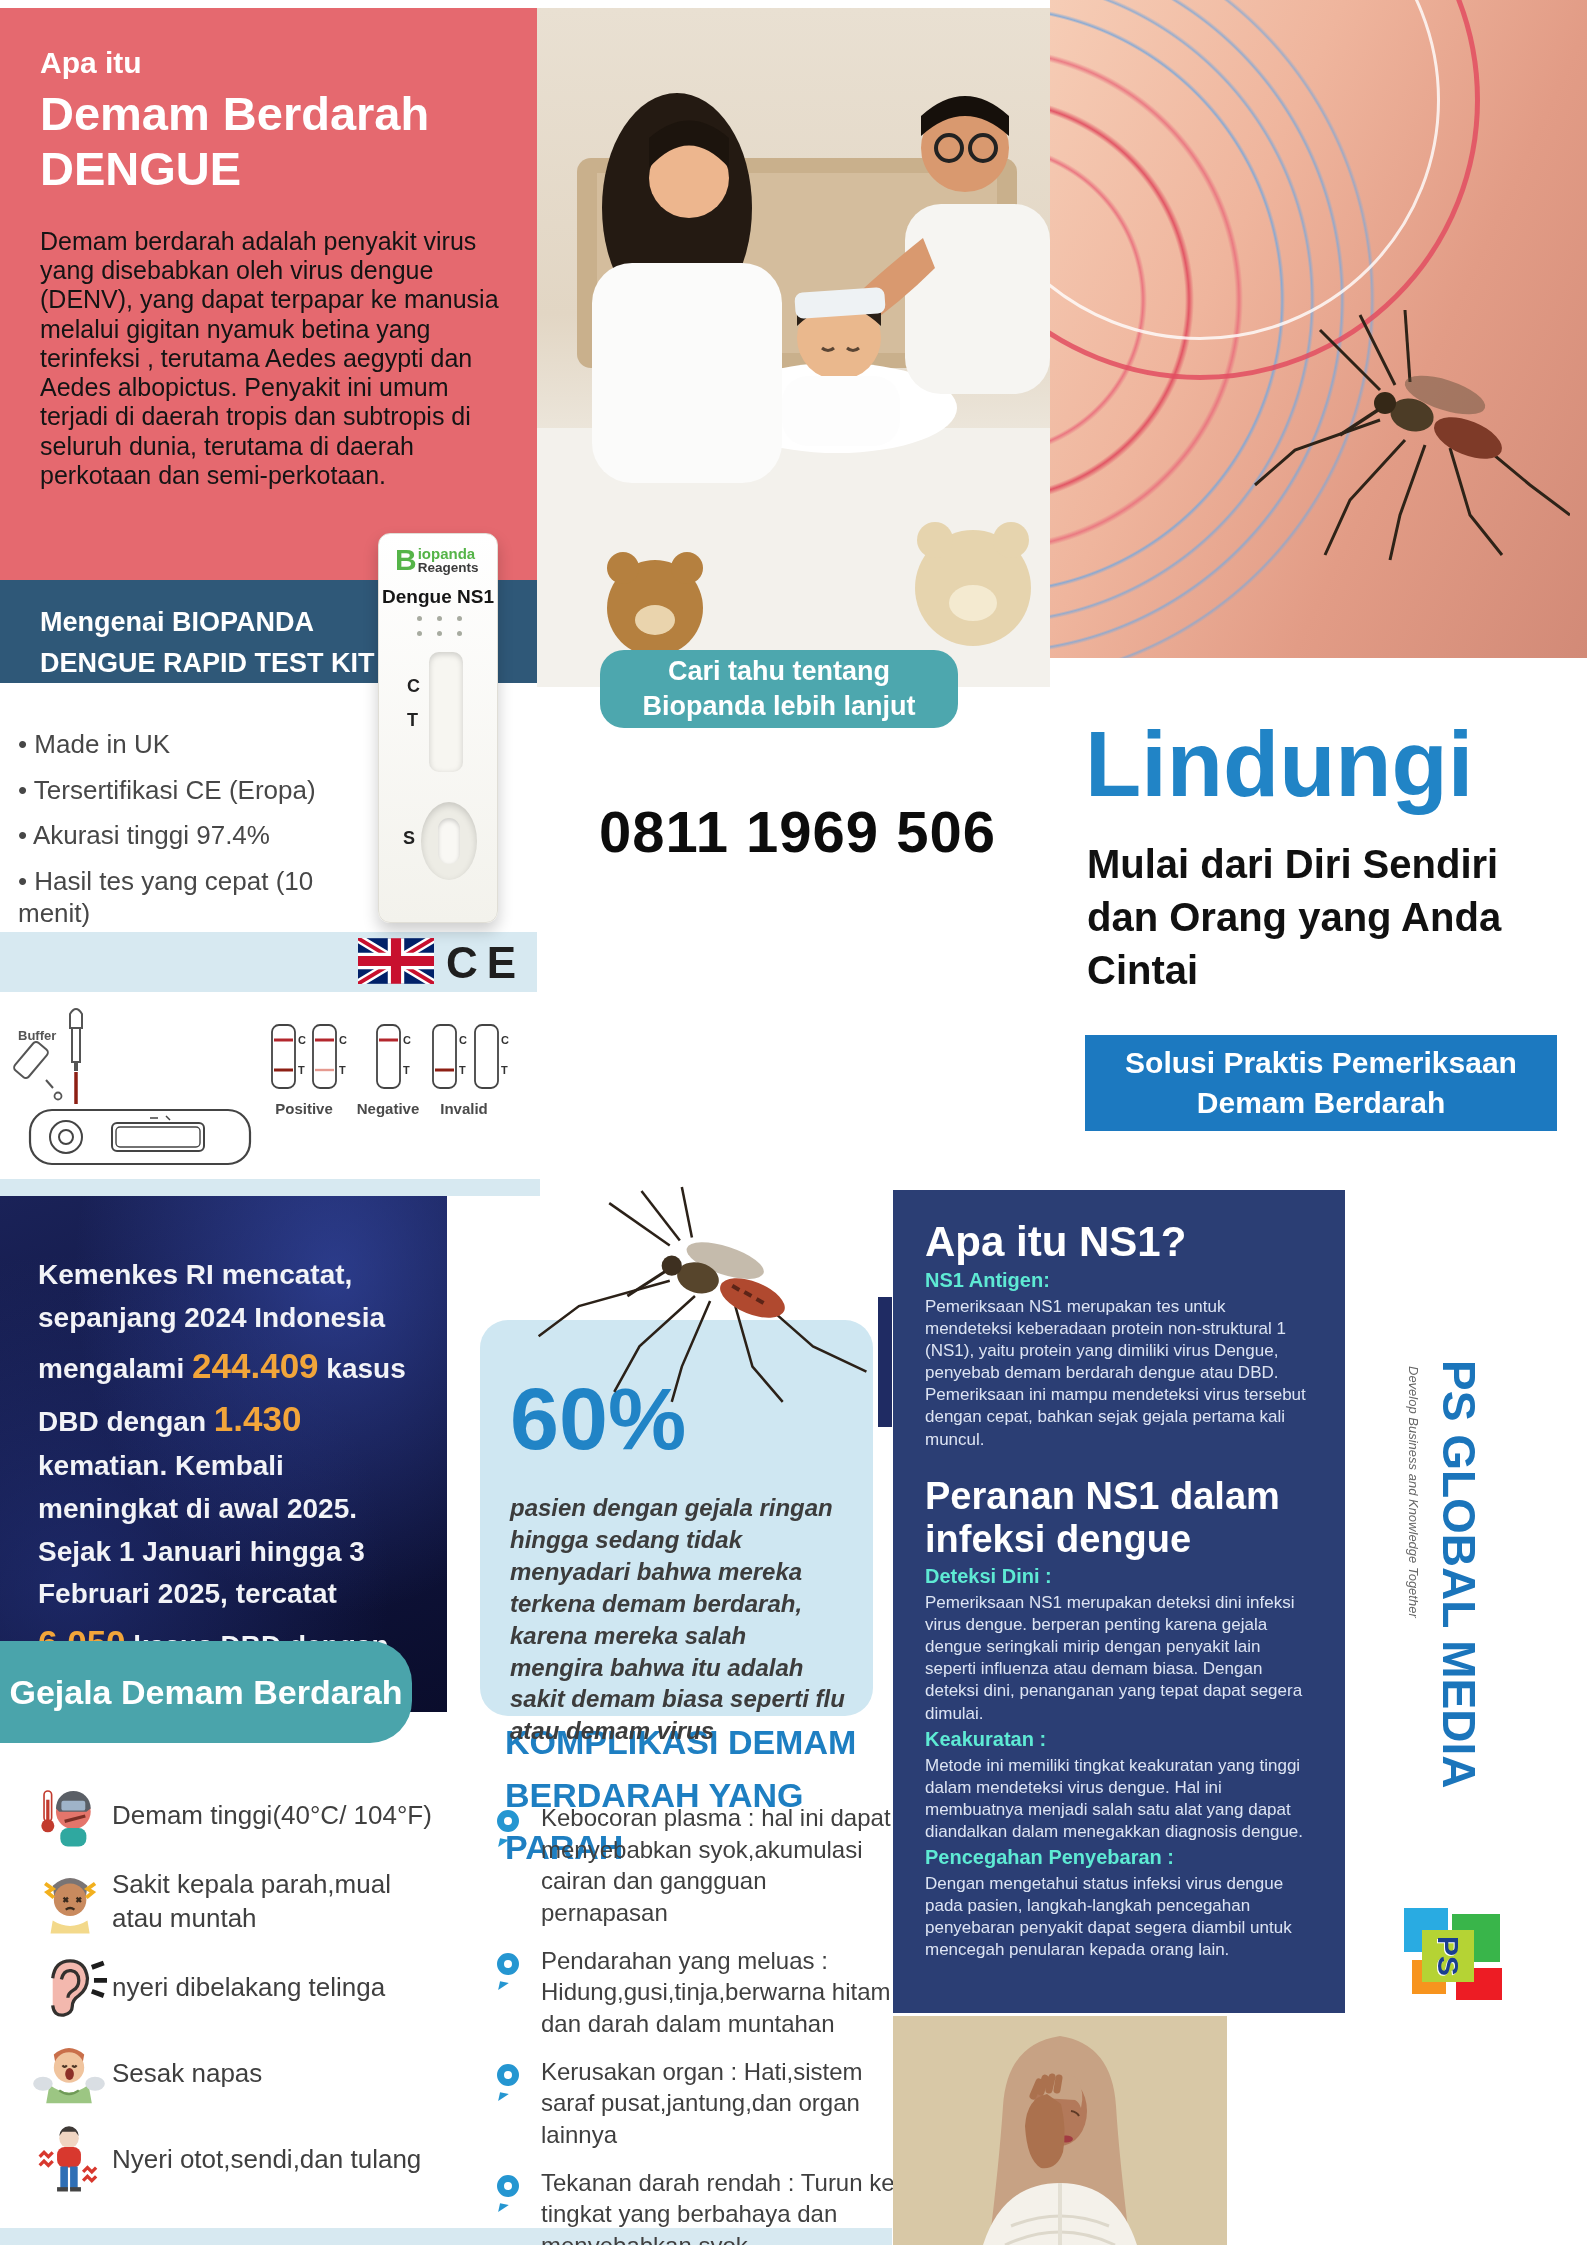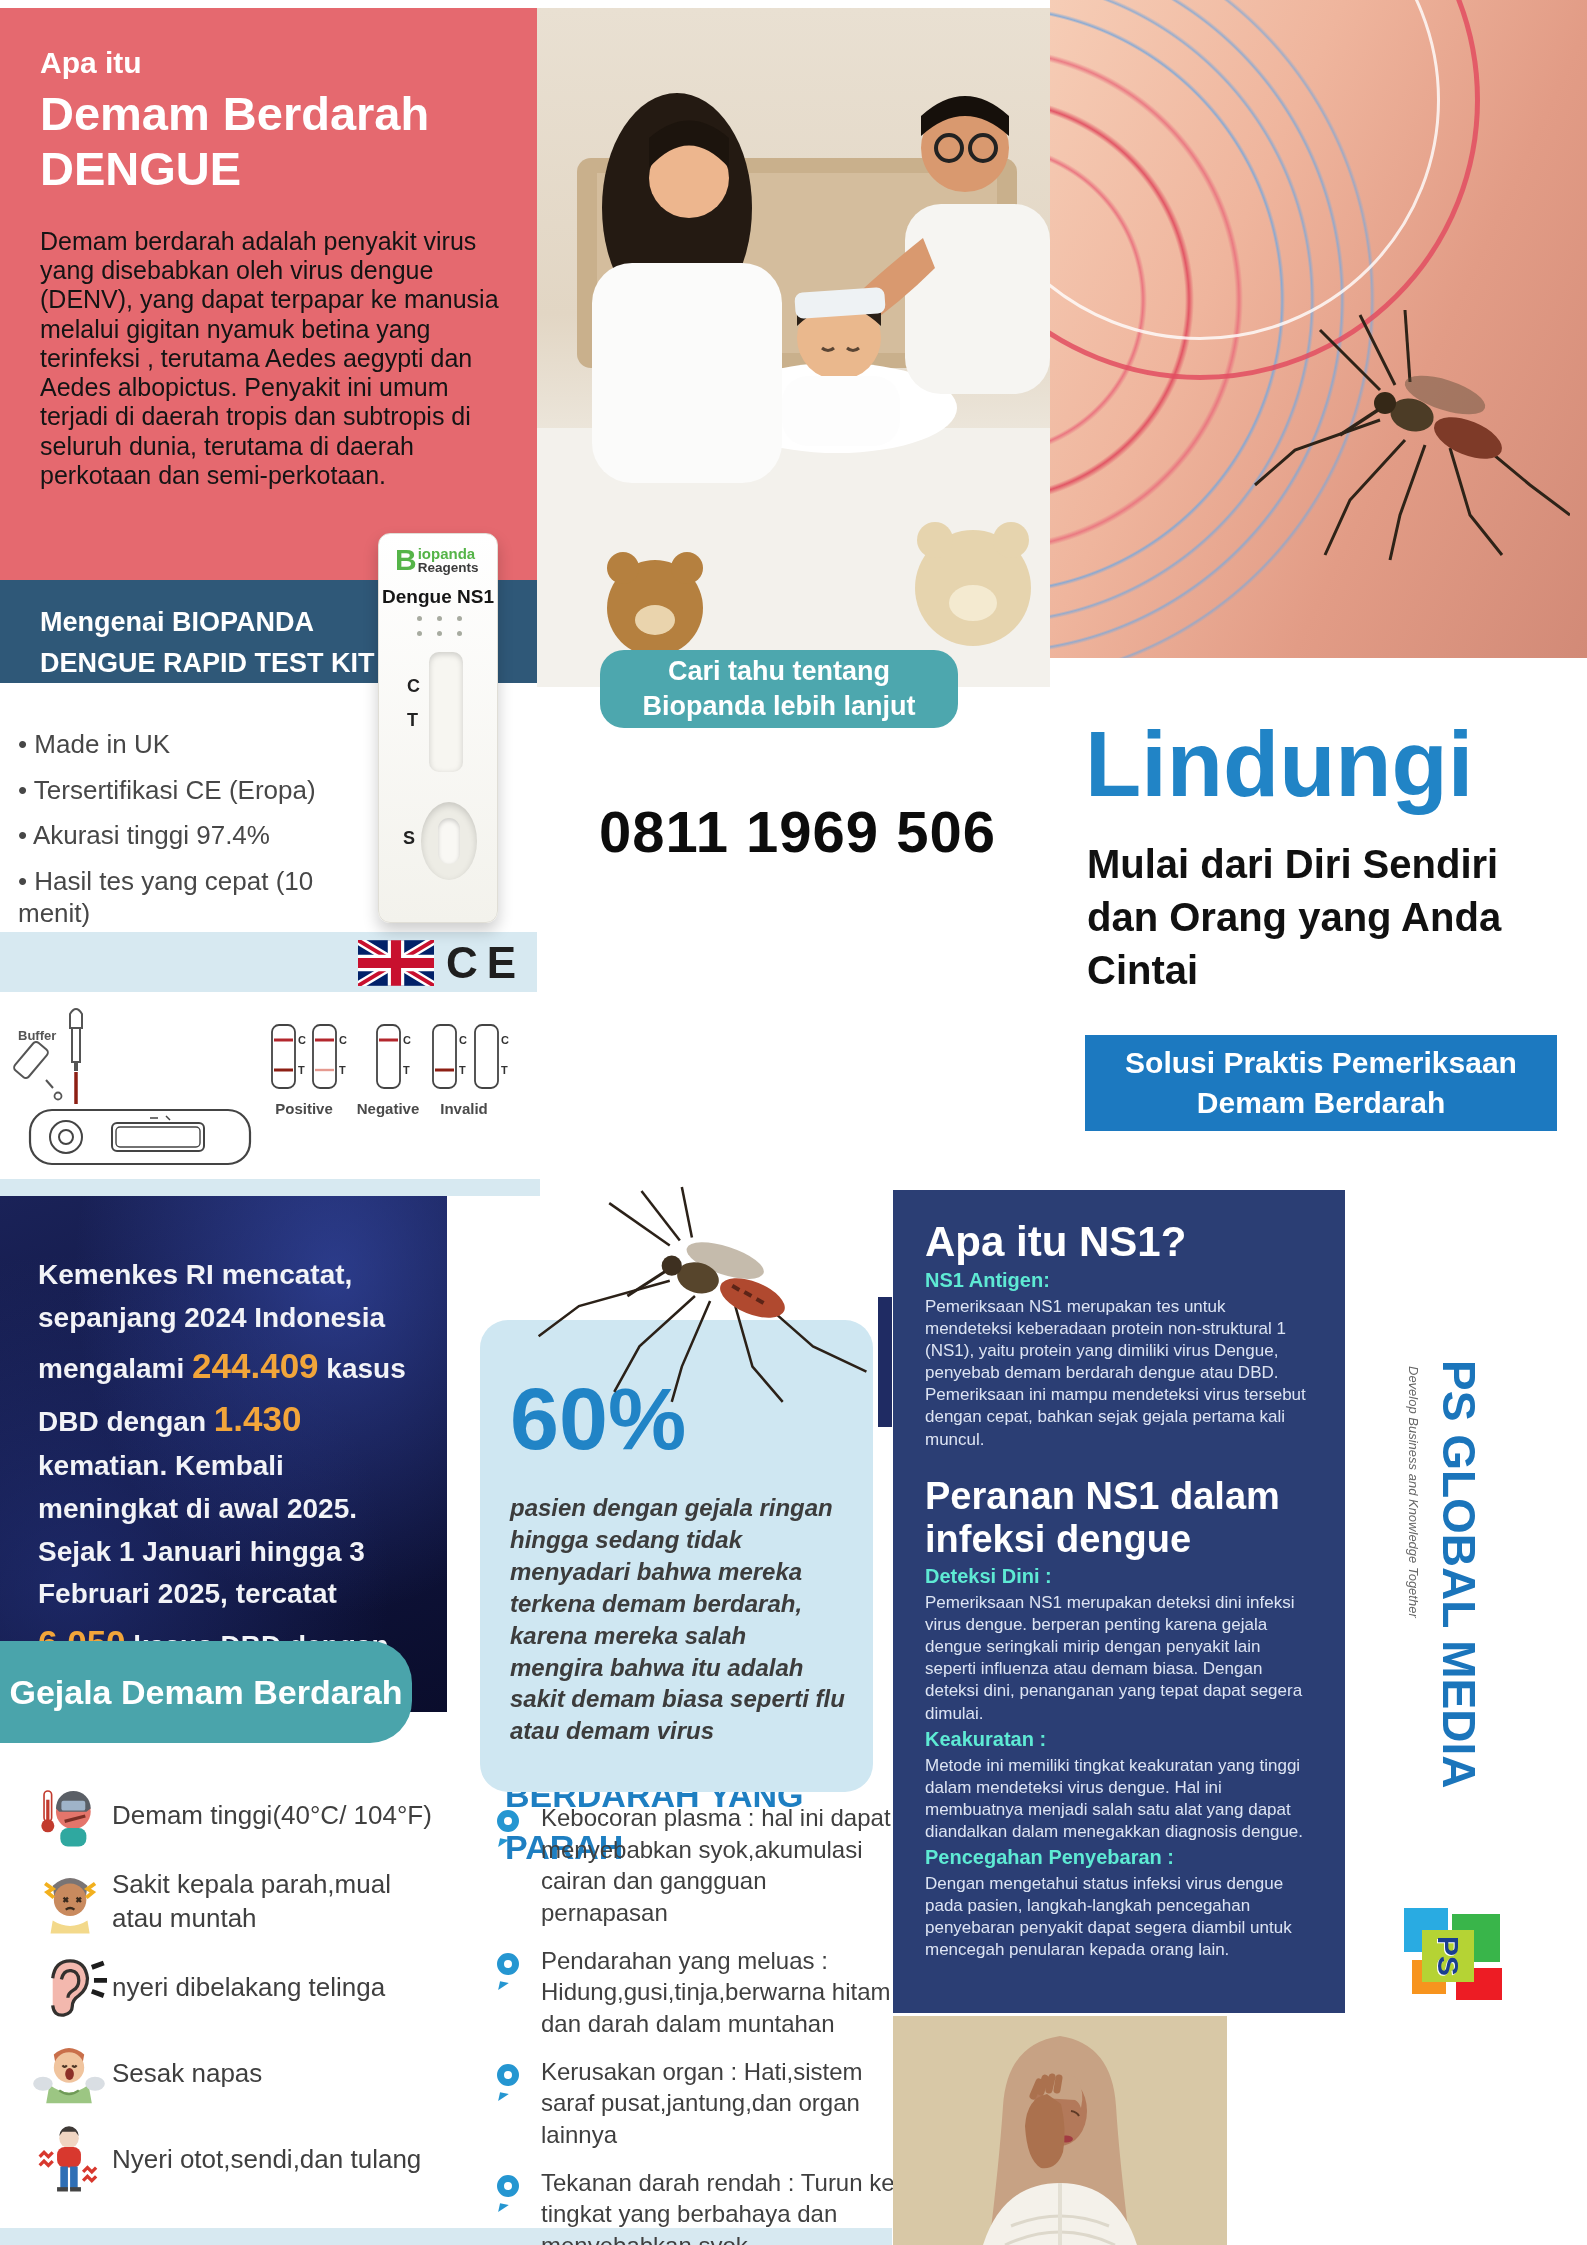--- a/index.html
+++ b/index.html
@@ -69,21 +69,21 @@
   .protect-sub{left:1087px;top:838px;font-size:40px;font-weight:800;color:#111;line-height:1.32;}
   .solusi-badge{left:1085px;top:1035px;width:472px;height:96px;background:#1c79c0;color:#fff;display:flex;flex-direction:column;
      align-items:center;justify-content:center;font-size:30px;font-weight:800;line-height:1.35;}
 
   
   .strip{background:#d7e9f1;}
   .strip1{left:0;top:932px;width:537px;height:60px;}
   .strip2{left:0;top:1179px;width:540px;height:17px;}
   .strip-bottom{left:0;top:2228px;width:892px;height:17px;}
 
-  .flagce{left:358px;top:938px;display:flex;align-items:center;z-index:7;}
+  .flagce{left:358px;top:938px;display:flex;z-index:7;}
   .ce{font-size:44px;font-weight:700;color:#1f1f1f;margin-left:12px;letter-spacing:9px;}
 
   
   .diagram{left:0;top:992px;width:537px;height:187px;background:#fff;}
 
   
   .stats{left:0;top:1196px;width:447px;height:516px;color:#f2f3f7;overflow:hidden;
      background:
        radial-gradient(ellipse at 75% 15%, rgba(62,86,190,.55), rgba(0,0,0,0) 55%),
        radial-gradient(ellipse at 15% 75%, rgba(45,64,150,.45), rgba(0,0,0,0) 60%),
@@ -94,21 +94,21 @@
   
   .gejala-badge{left:0;top:1641px;width:412px;height:102px;background:#4aa4ab;border-radius:0 42px 42px 0;
      color:#fff;display:flex;align-items:center;justify-content:center;font-size:34px;font-weight:800;z-index:4;}
   .symptoms{left:26px;top:1778px;width:420px;}
   .sym-row{display:flex;align-items:center;margin-bottom:10px;}
   .sym-icon{width:86px;height:76px;flex:0 0 86px;display:flex;align-items:center;justify-content:center;}
   .sym-label{font-size:26px;color:#3f3f3f;line-height:1.3;}
 
   
   .mosq-mid{left:515px;top:1185px;width:370px;height:232px;z-index:3;}
-  .blue-box{left:480px;top:1320px;width:393px;height:472px;background:#cfe7f2;border-radius:28px;z-index:2;}
+  .blue-box{left:480px;top:1320px;width:393px;height:396px;background:#cfe7f2;border-radius:28px;z-index:2;}
   .pct{position:absolute;left:30px;top:48px;font-size:88px;font-weight:800;color:#2184c6;}
   .pct-text{position:absolute;left:30px;top:172px;width:335px;font-size:24px;font-style:italic;color:#3c3c3c;font-weight:600;line-height:1.33;}
   .navy-bar{left:878px;top:1297px;width:14px;height:130px;background:#1f2b63;}
 
   .kompl-head{left:505px;top:1716px;width:390px;font-size:34px;font-weight:800;color:#1e7fc2;line-height:1.55;}
   .kompl-list{left:497px;top:1802px;width:400px;}
   .kompl-item{display:flex;margin-bottom:16px;}
   .ring{flex:0 0 34px;width:34px;height:34px;margin-top:8px;margin-right:10px;position:relative;}
   .ring i{display:block;width:22px;height:22px;border:7px solid #2596d1;border-radius:50%;}
   .ring::after{content:"";position:absolute;left:2px;bottom:-4px;width:0;height:0;

